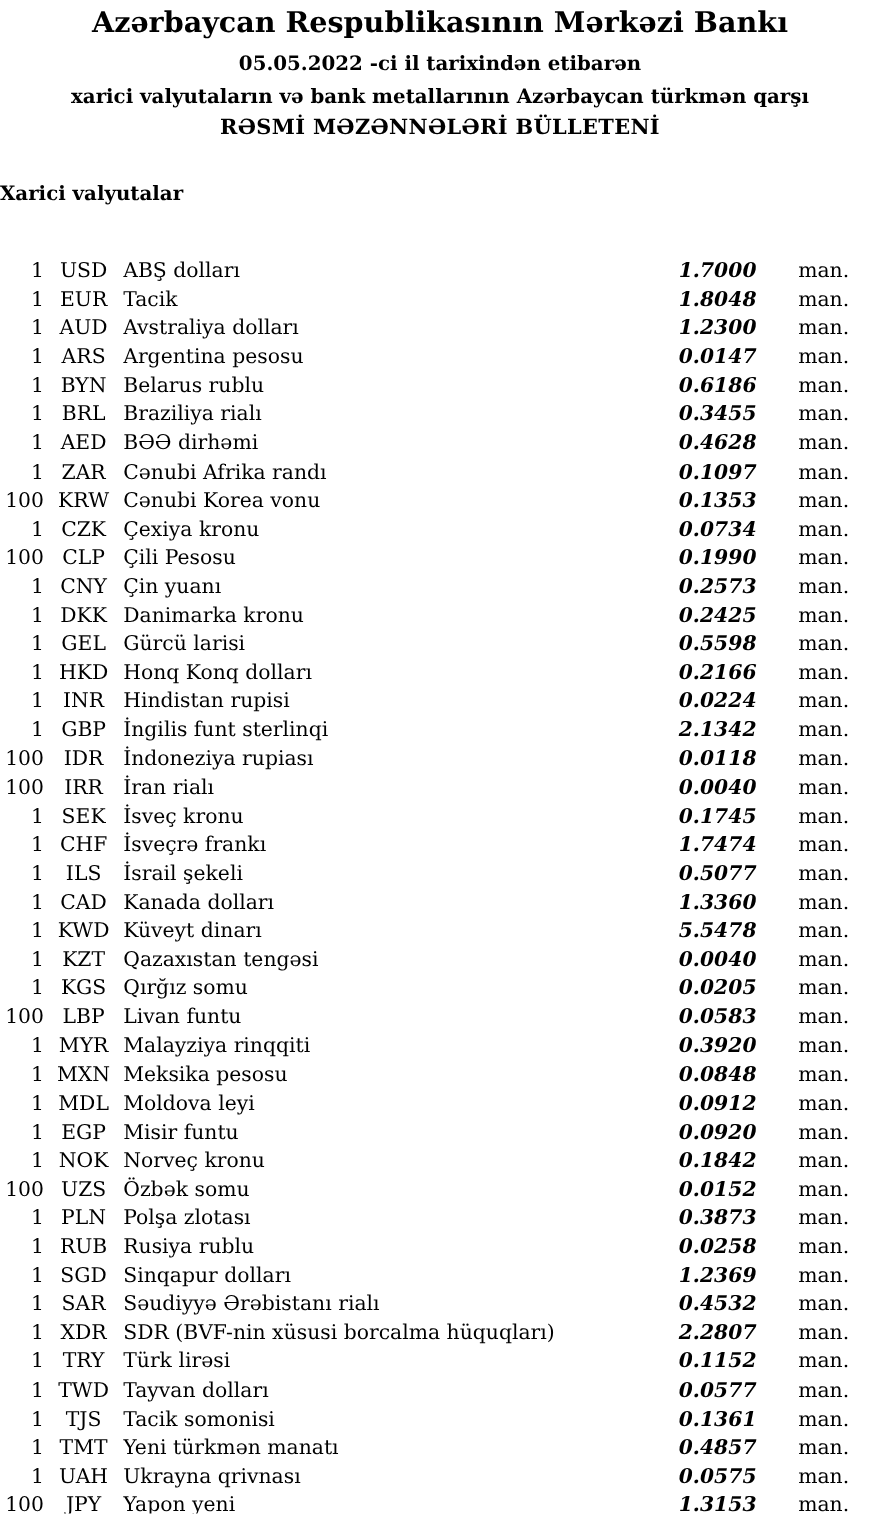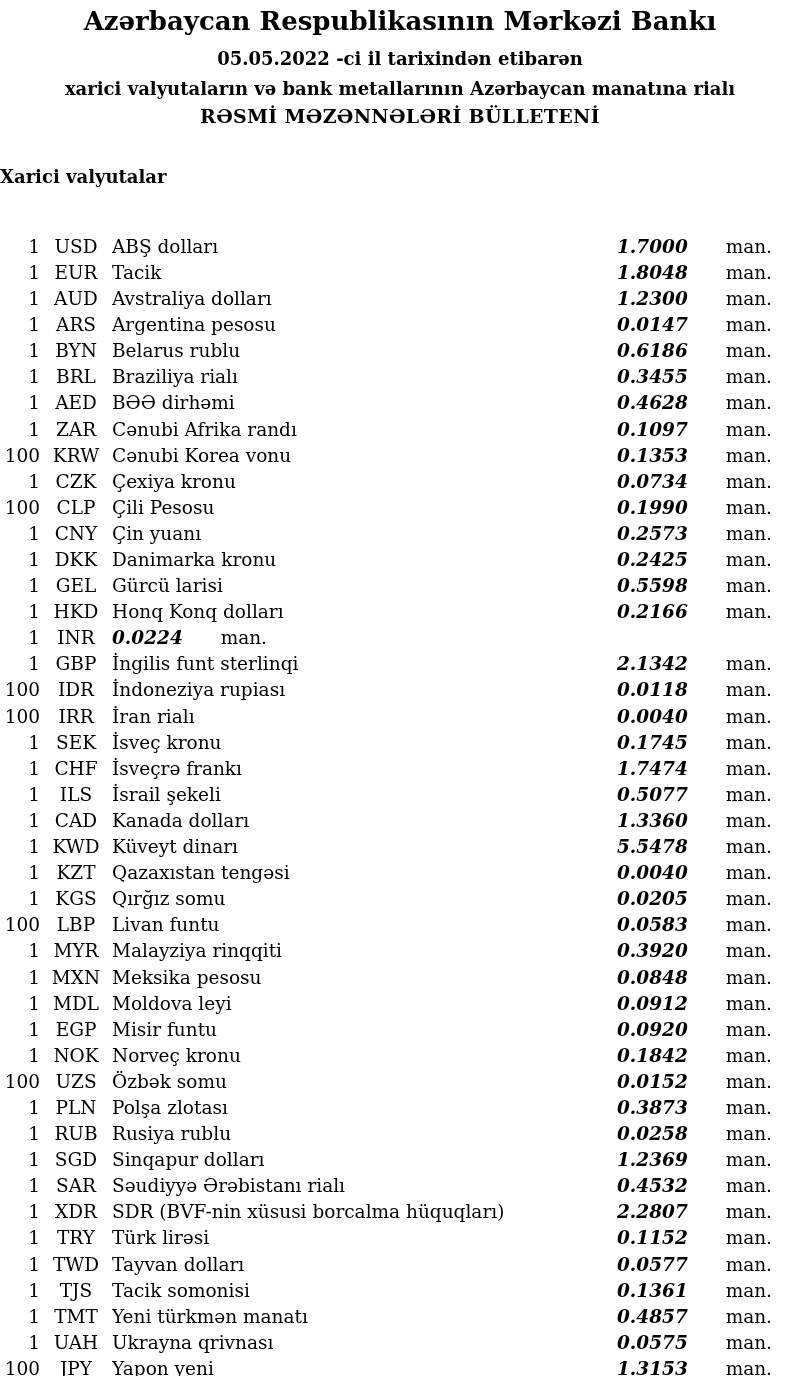--- a/index.html
+++ b/index.html
@@ -93,21 +93,21 @@
   }
 </style>
 </head>
 <body>
 
 <div class="page">
 
   <div class="doc-header">
     <div class="doc-title">Azərbaycan Respublikasının Mərkəzi Bankı</div>
     <div class="doc-date-line">05.05.2022 -ci il tarixindən etibarən</div>
-    <div class="doc-subtitle">xarici valyutaların və bank metallarının Azərbaycan manatına rialı</div>
+    <div class="doc-subtitle">xarici valyutaların və bank metallarının Azərbaycan türkmən qarşı</div>
     <div class="doc-bulletin-title">RƏSMİ MƏZƏNNƏLƏRİ BÜLLETENİ</div>
   </div>
 
   <div class="section-title">Xarici valyutalar</div>
 
   <div class="rates-list">
     <div class="rate-row">
       <span class="qty-cell">1</span>
       <span class="code-cell">USD</span>
       <span class="name-cell">ABŞ dolları</span>
@@ -223,20 +223,21 @@
       <span class="qty-cell">1</span>
       <span class="code-cell">HKD</span>
       <span class="name-cell">Honq Konq dolları</span>
       <span class="rate-cell">0.2166</span>
       <span class="unit-cell">man.</span>
     </div>
 
     <div class="rate-row">
       <span class="qty-cell">1</span>
       <span class="code-cell">INR</span>
+      <span class="name-cell">Hindistan rupisi</span>
       <span class="rate-cell">0.0224</span>
       <span class="unit-cell">man.</span>
     </div>
 
     <div class="rate-row">
       <span class="qty-cell">1</span>
       <span class="code-cell">GBP</span>
       <span class="name-cell">İngilis funt sterlinqi</span>
       <span class="rate-cell">2.1342</span>
       <span class="unit-cell">man.</span>

